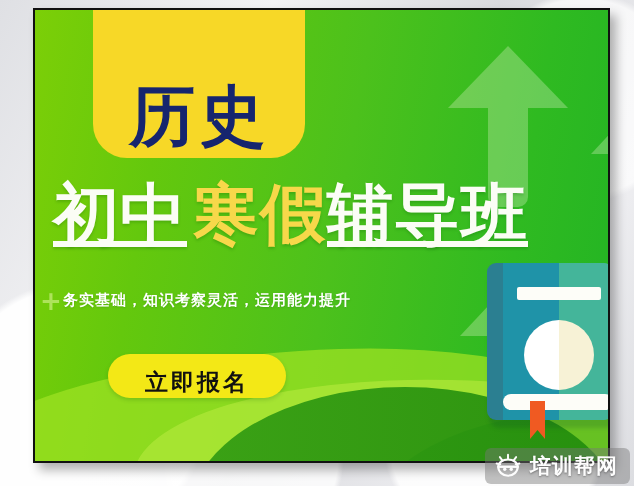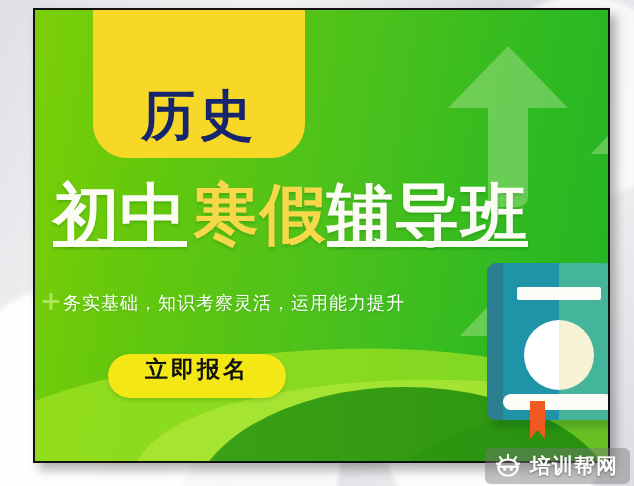--- a/index.html
+++ b/index.html
@@ -55,43 +55,43 @@
     border-radius:50% 50% 0 0 / 100% 100% 0 0;transform:translateX(60px) scaleX(.62);}
   #wave-dark-2{bottom:-70px;height:120px;background:#39a516;opacity:.55;
     border-radius:40% 60% 0 0 / 100% 100% 0 0;transform:translateX(300px) scaleX(.8);}
   
   #subject-badge{
     position:absolute;left:58px;top:-28px;width:212px;height:176px;
     background:#f7d827;border-radius:0 0 34px 34px;
     display:flex;align-items:flex-end;justify-content:center;
   }
   #subject-text{
-    color:#16256e;font-size:54px;font-weight:bold;letter-spacing:4px;
-    line-height:1;padding-bottom:15px;
+    color:#16256e;font-size:66px;font-weight:bold;letter-spacing:4px;
+    line-height:1;padding-bottom:8px;
     font-family:"DejaVu Sans","Liberation Sans",sans-serif;
   }
   
   #headline{
     position:absolute;left:18px;top:172px;
     font-size:66px;font-weight:bold;line-height:1;letter-spacing:1px;
     white-space:nowrap;
   }
   #headline .w{color:#fbfdf5;text-shadow:0 2px 3px rgba(0,80,0,.22);text-decoration:underline;}
   #headline .y{color:#f7d84a;text-shadow:0 2px 3px rgba(0,80,0,.22);margin-left:6px;}
   
   #subtitle{
     position:absolute;left:28px;top:281px;
-    color:#ffffff;font-size:18px;font-weight:normal;letter-spacing:1px;
+    color:#ffffff;font-size:15px;font-weight:bold;letter-spacing:1px;
     white-space:nowrap;text-shadow:0 1px 2px rgba(0,70,0,.2);
   }
   
   #cta-button{
     position:absolute;left:73px;top:344px;width:178px;height:44px;
     background:#f3e816;border-radius:24px;
-    display:flex;align-items:flex-start;justify-content:center;
+    display:flex;align-items:flex-end;justify-content:center;
     cursor:pointer;box-shadow:0 2px 4px rgba(0,70,0,.18);
   }
   #cta-label{color:#111;font-size:23px;font-weight:bold;letter-spacing:3px;}
   
   #book{position:absolute;left:452px;top:253px;width:130px;height:165px;}
   #book-shadow{position:absolute;left:2px;top:8px;width:128px;height:157px;background:rgba(0,60,40,.18);border-radius:10px;filter:blur(2px);}
   #book-spine{position:absolute;left:0;top:0;width:20px;height:157px;background:#2b7f91;border-radius:9px 0 0 9px;}
   #book-cover-left{position:absolute;left:16px;top:0;width:56px;height:157px;background:#1f93a8;}
   #book-cover-right{position:absolute;left:72px;top:0;width:54px;height:157px;background:#44b59a;border-radius:0 9px 9px 0;}
   #book-title-bar{position:absolute;left:30px;top:24px;width:84px;height:13px;background:#fdfdf8;border-radius:2px;}

